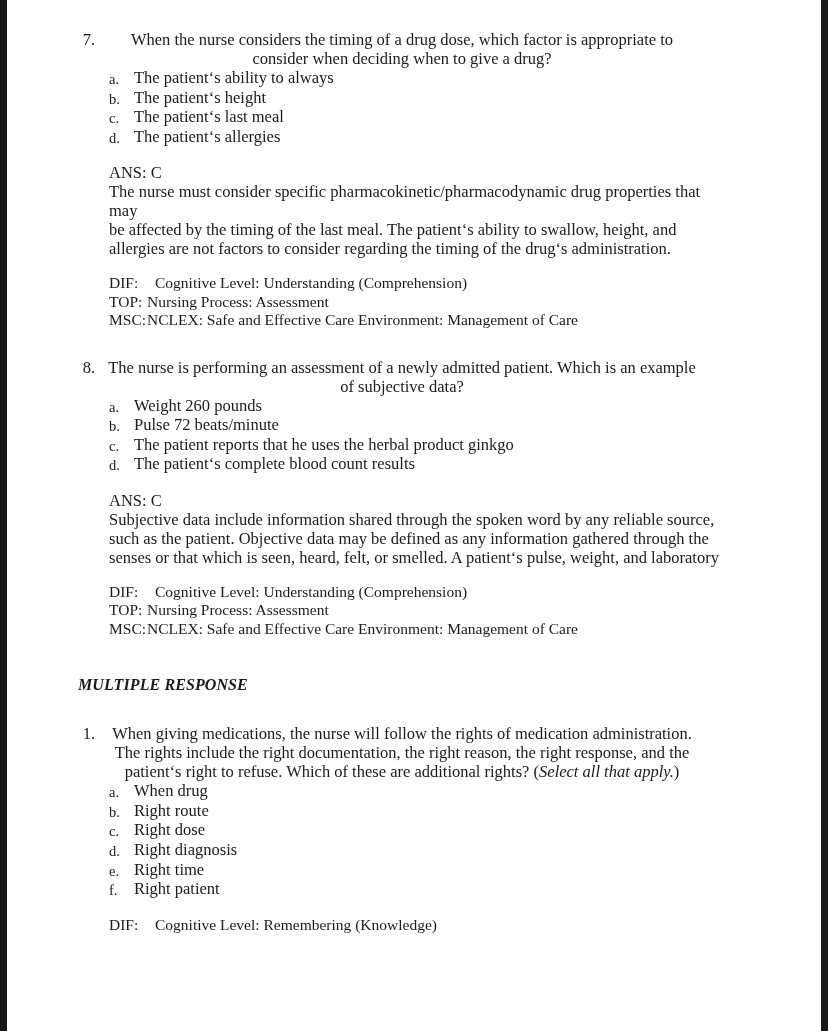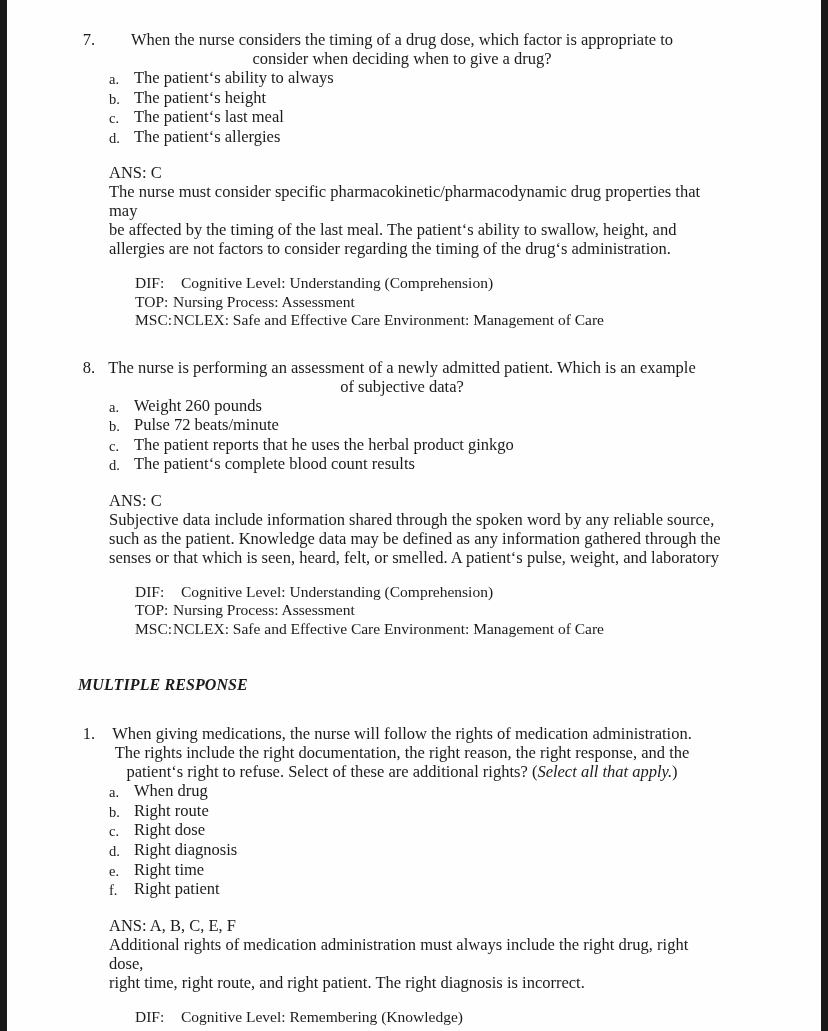--- a/index.html
+++ b/index.html
@@ -114,21 +114,20 @@
     font-size: 15.5px;
     line-height: 18.4px;
   }
   .meta-row {
     display: flex;
     align-items: baseline;
   }
   .meta-key {
     flex: 0 0 auto;
     width: 38px;
-    margin-left: 26px;
   }
   .meta-key.wide-gap {
     width: 46px;
   }
   .meta-val {
     flex: 1 1 auto;
   }
 
   
   .section-heading {
@@ -227,21 +226,21 @@
         </div>
         <div class="option-row">
           <span class="opt-letter">d.</span>
           <span class="opt-text">The patient‘s complete blood count results</span>
         </div>
       </div>
       <div class="answer-block">
         <div class="ans-line">ANS: C</div>
         <div class="rationale">
           <span class="ln">Subjective data include information shared through the spoken word by any reliable source,</span>
-          <span class="ln">such as the patient. Knowledge data may be defined as any information gathered through the</span>
+          <span class="ln">such as the patient. Objective data may be defined as any information gathered through the</span>
           <span class="ln">senses or that which is seen, heard, felt, or smelled. A patient‘s pulse, weight, and laboratory</span>
         </div>
       </div>
       <div class="meta-block">
         <div class="meta-row">
           <span class="meta-key wide-gap">DIF:</span>
           <span class="meta-val">Cognitive Level: Understanding (Comprehension)</span>
         </div>
         <div class="meta-row">
           <span class="meta-key">TOP:</span>
@@ -255,21 +254,21 @@
     </div>
 
     <div class="section-heading">MULTIPLE RESPONSE</div>
 
     <div class="question-block">
       <div class="q-row">
         <div class="q-number">1.</div>
         <div class="q-stem">
           <span class="ln">When giving medications, the nurse will follow the rights of medication administration. The</span>
           <span class="ln">rights include the right documentation, the right reason, the right response, and the patient‘s</span>
-          <span class="ln"><span>right to refuse. Select of these are additional rights? (</span><span class="em">Select all that apply.</span><span>)</span></span>
+          <span class="ln"><span>right to refuse. Which of these are additional rights? (</span><span class="em">Select all that apply.</span><span>)</span></span>
         </div>
       </div>
       <div class="options">
         <div class="option-row">
           <span class="opt-letter">a.</span>
           <span class="opt-text">When drug</span>
         </div>
         <div class="option-row">
           <span class="opt-letter">b.</span>
           <span class="opt-text">Right route</span>
@@ -284,27 +283,20 @@
         </div>
         <div class="option-row">
           <span class="opt-letter">e.</span>
           <span class="opt-text">Right time</span>
         </div>
         <div class="option-row">
           <span class="opt-letter">f.</span>
           <span class="opt-text">Right patient</span>
         </div>
       </div>
-      <div class="answer-block">
-        <div class="ans-line">ANS: A, B, C, E, F</div>
-        <div class="rationale">
-          <span class="ln">Additional rights of medication administration must always include the right drug, right dose,</span>
-          <span class="ln">right time, right route, and right patient. The right diagnosis is incorrect.</span>
-        </div>
-      </div>
       <div class="meta-block">
         <div class="meta-row">
           <span class="meta-key wide-gap">DIF:</span>
           <span class="meta-val">Cognitive Level: Remembering (Knowledge)</span>
         </div>
 
       </div>
     </div>
 
   </div>

